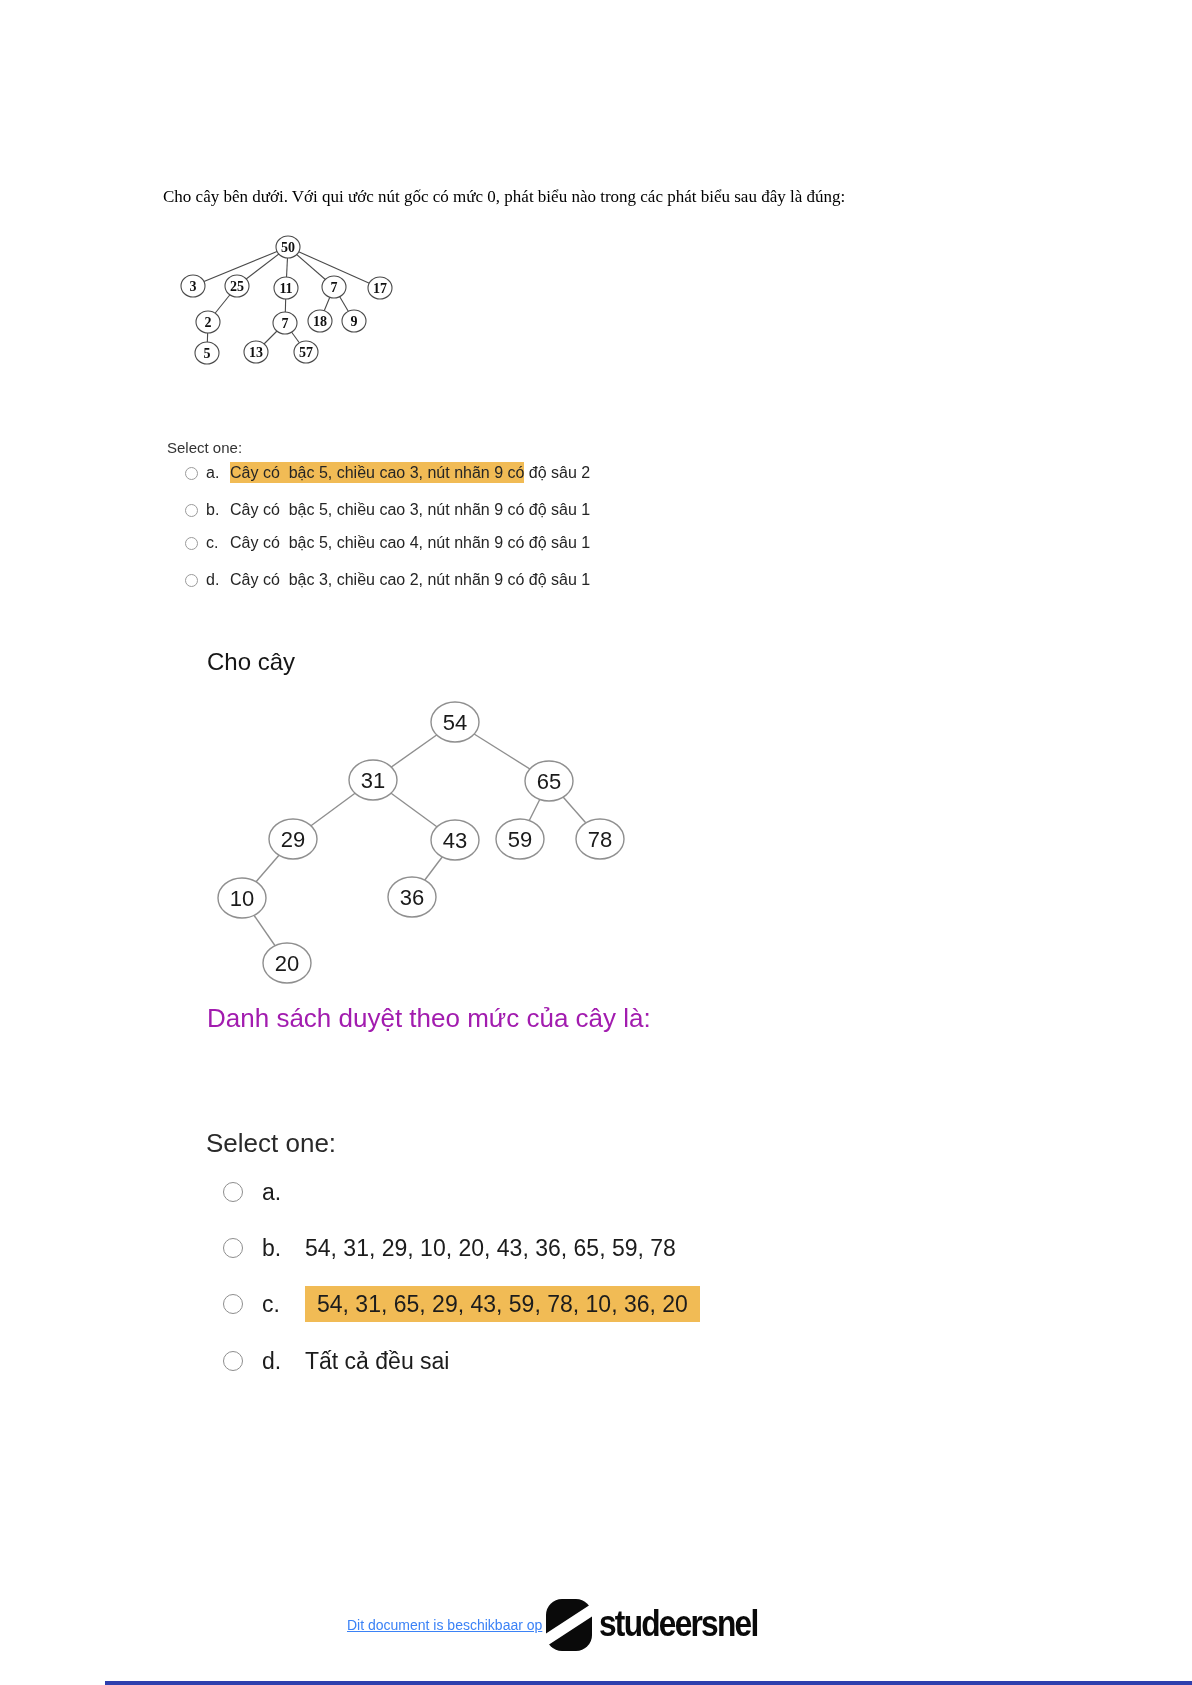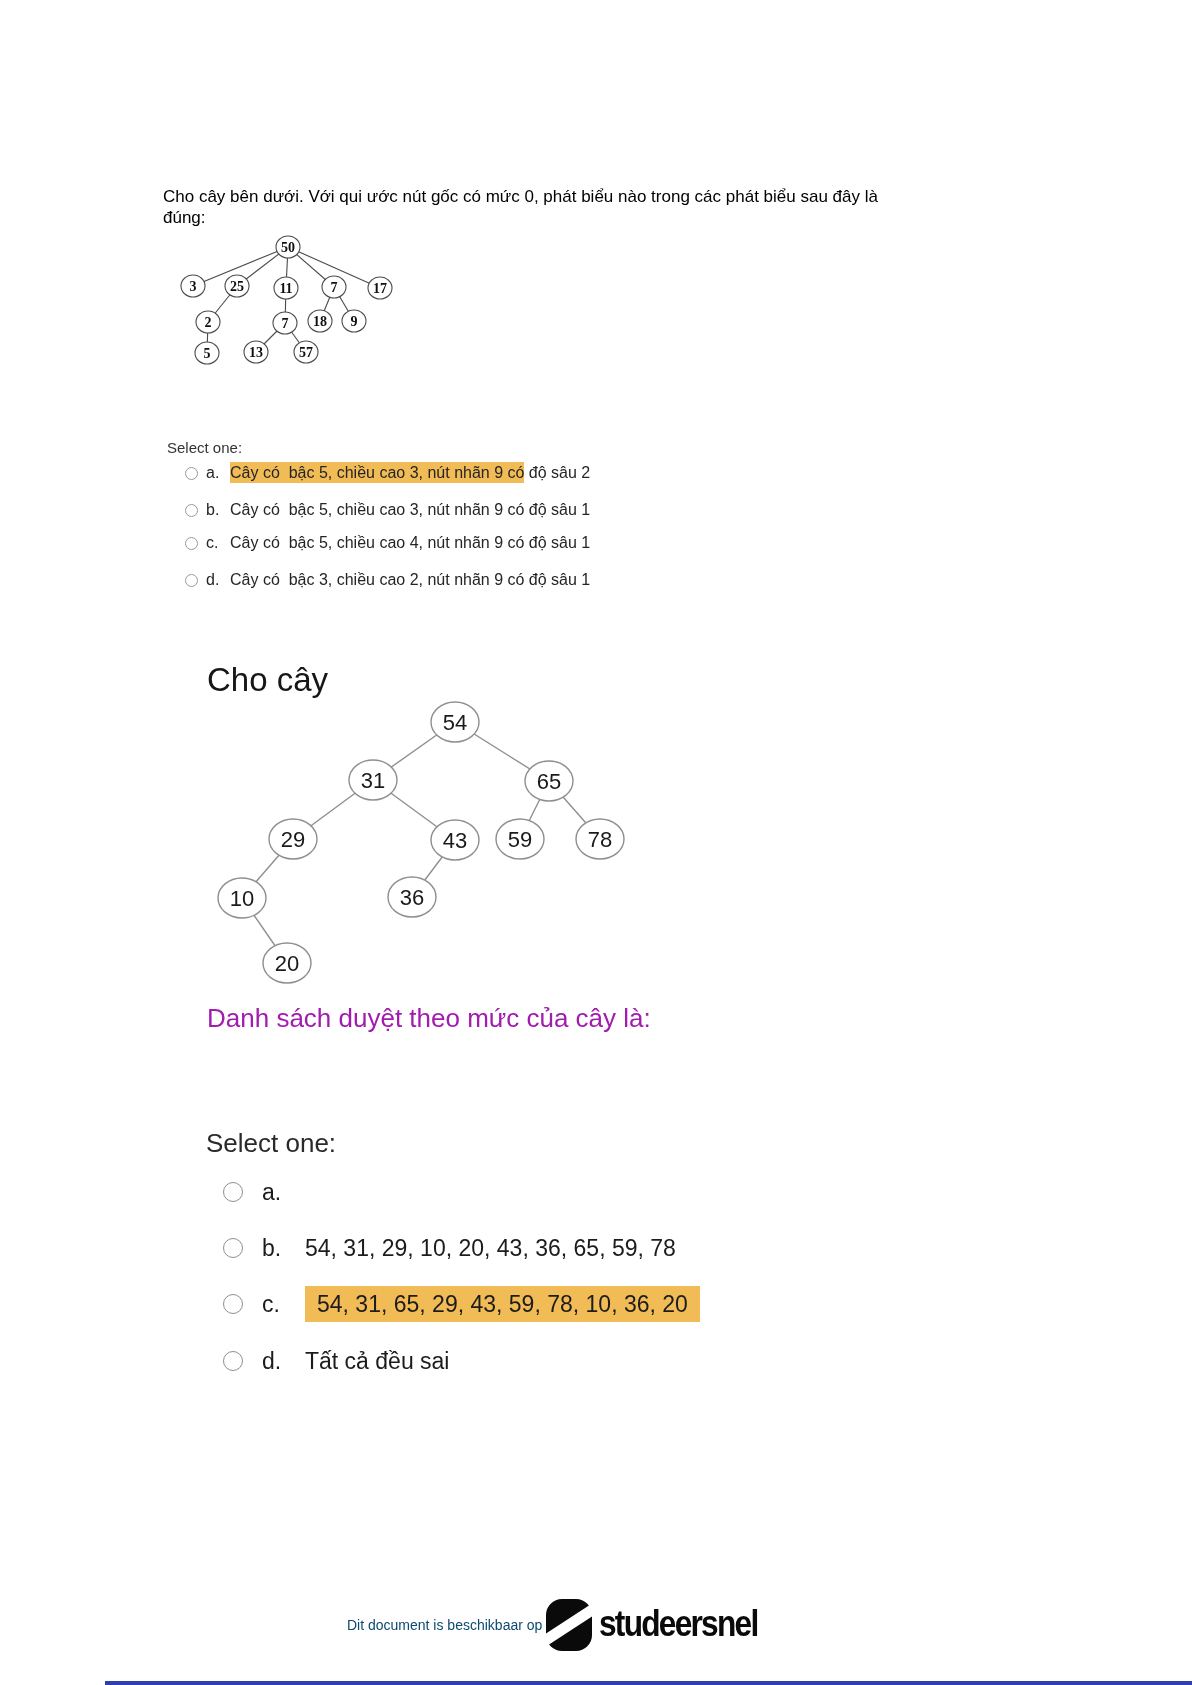--- a/index.html
+++ b/index.html
@@ -8,21 +8,21 @@
     width:1192px;height:1685px;
     font-family:"Liberation Sans",sans-serif;
     color:#1f1f1f;
     overflow:hidden;
   }
   .abs{position:absolute;}
 
   
   .q1-prompt{
     left:163px;top:186px;width:720px;
-    font-family:Liberation Sans, sans-serif;
+    font-family:Liberation Serif, serif;
     font-size:17px;color:#000;line-height:1.25;
   }
   .q1-select{
     left:167px;top:439px;
     font-size:15px;color:#333;
   }
   .q1row{
     position:absolute;left:185px;height:22px;
     display:flex;align-items:center;
     font-size:16px;color:#252525;
@@ -33,32 +33,32 @@
   }
   .radio.sm{width:13px;height:13px;border:1.3px solid #9b9b9b;}
   .radio.lg{width:20px;height:20px;border:1.6px solid #8e8e8e;}
   .q1row .letter{margin-left:8px;width:24px;flex:0 0 auto;}
   .otext{white-space:pre;}
   .hl{background:var(--hl,#f1bb55);}
   .hl1{padding:2px 0;}
   .hl2{padding:5px 12px;}
 
   
-  .q2-heading{left:207px;top:648px;font-size:33px;color:#161616;margin-top:13px;}
+  .q2-heading{left:207px;top:648px;font-size:24px;color:#161616;}
   .q2-prompt{left:207px;top:1003px;font-size:26px;color:#a21caf;}
   .q2-select{left:206px;top:1128px;font-size:26px;color:#2a2a2a;}
   .q2row{
     position:absolute;left:223px;height:36px;
     display:flex;align-items:center;
     font-size:23px;color:#1c1c1c;
   }
   .q2row .letter{margin-left:19px;width:43px;flex:0 0 auto;}
 
   
-  .footer-text{left:347px;top:1617px;font-size:14px;color:#0c4a6e;}
+  .footer-text{left:347px;top:1617px;font-size:14px;color:#3b82f6;text-decoration:underline;}
   .brand-word{
     left:599px;top:1603px;
     font-size:36px;font-weight:700;letter-spacing:-2px;
     color:#0a0a0a;
     transform:scaleX(0.88);transform-origin:left top;
   }
   .divider{
     left:105px;top:1681px;width:1087px;height:4px;
     background:var(--divider,#2e3fae);
   }

